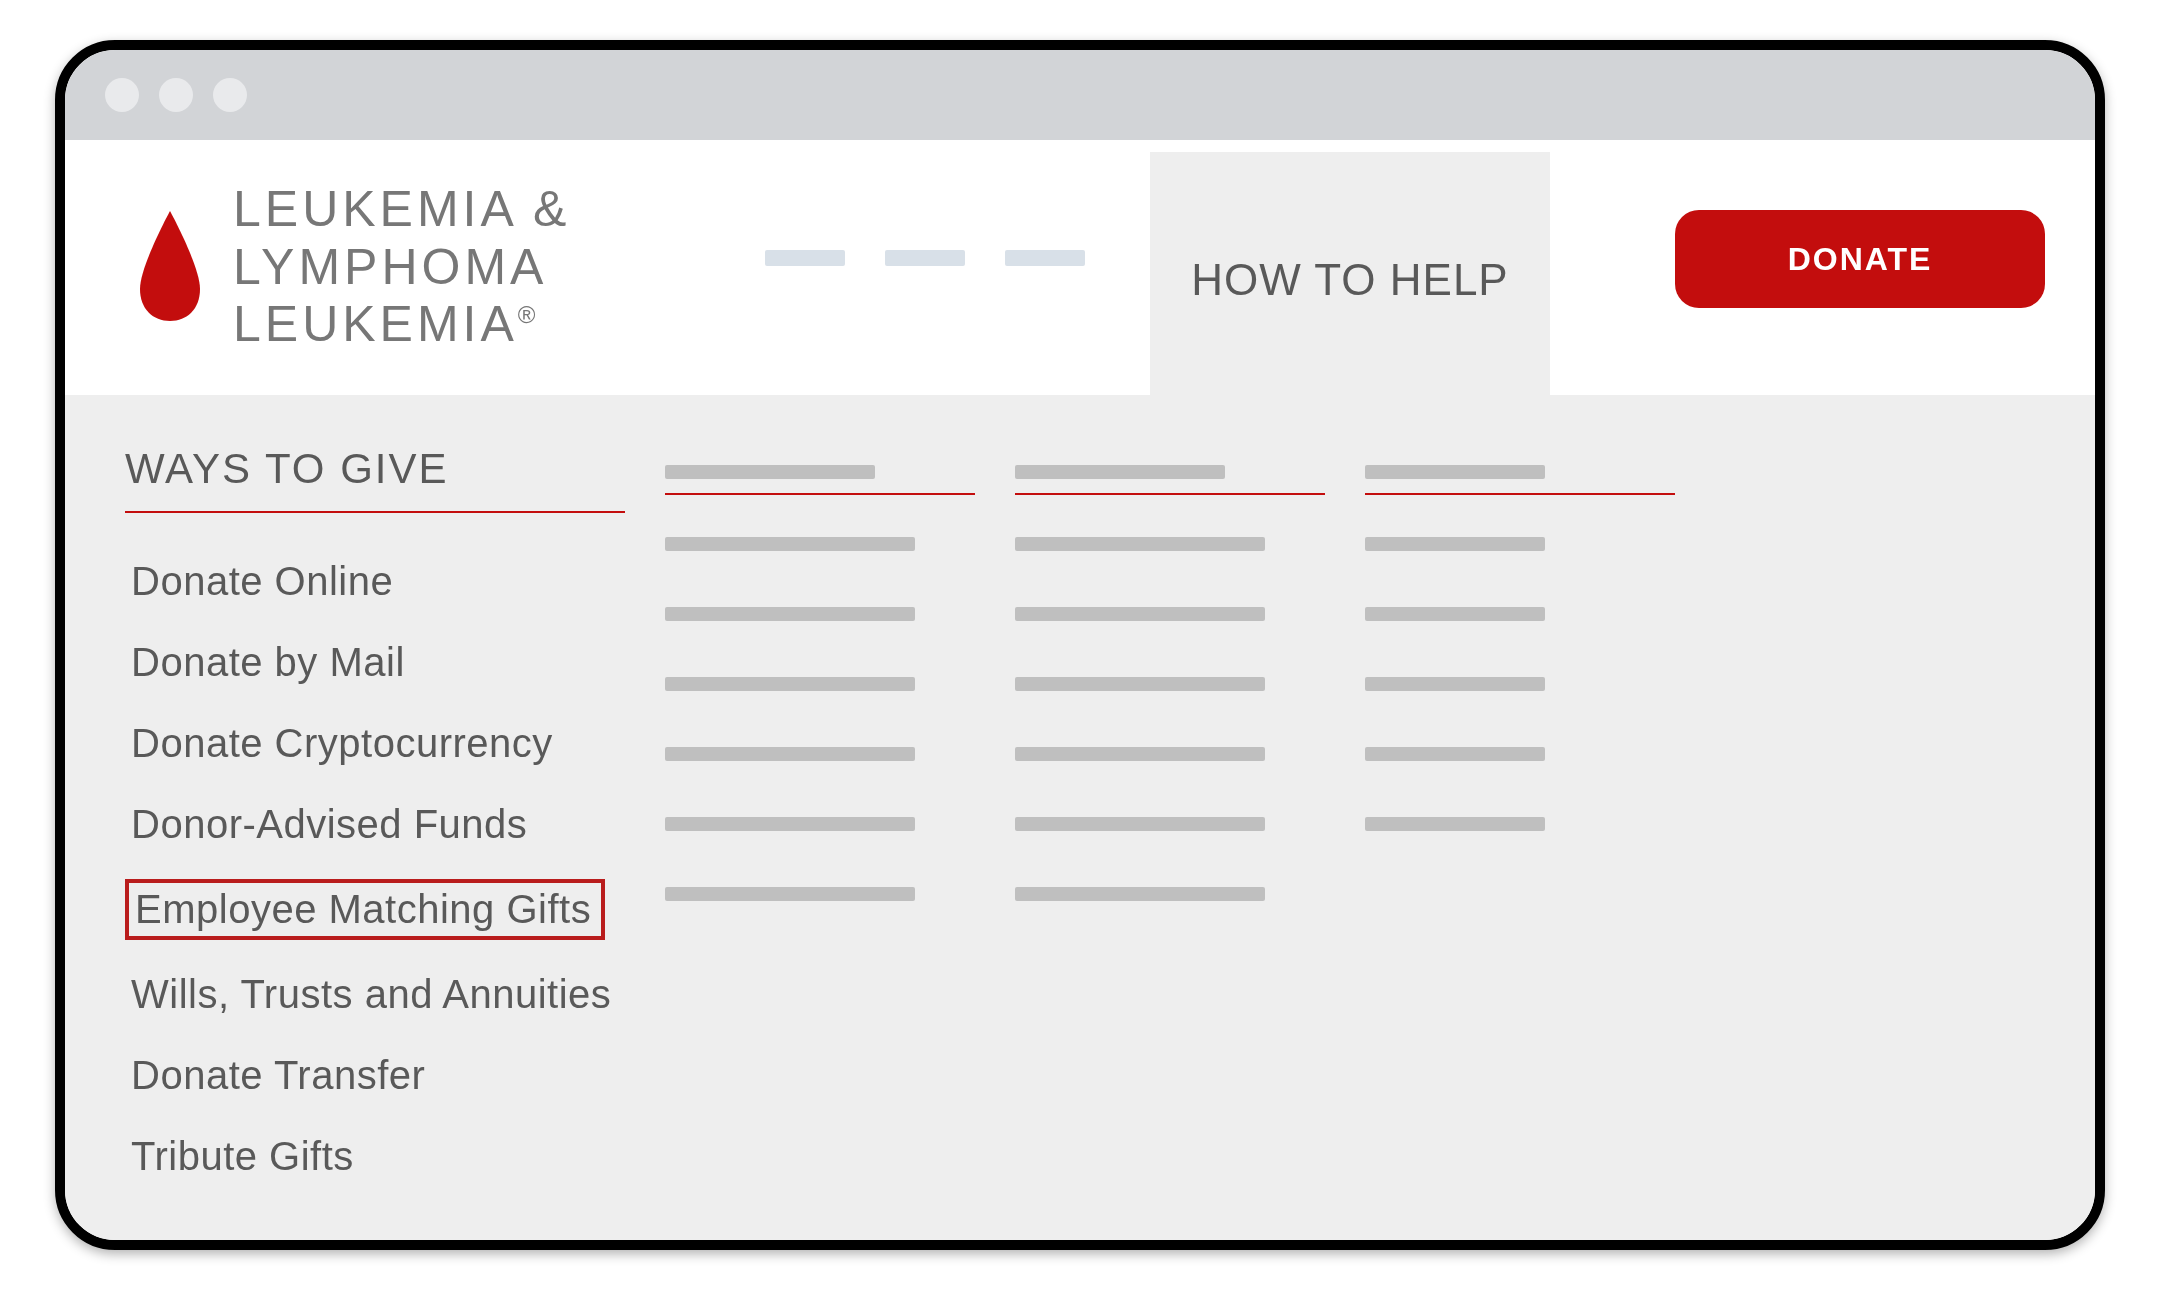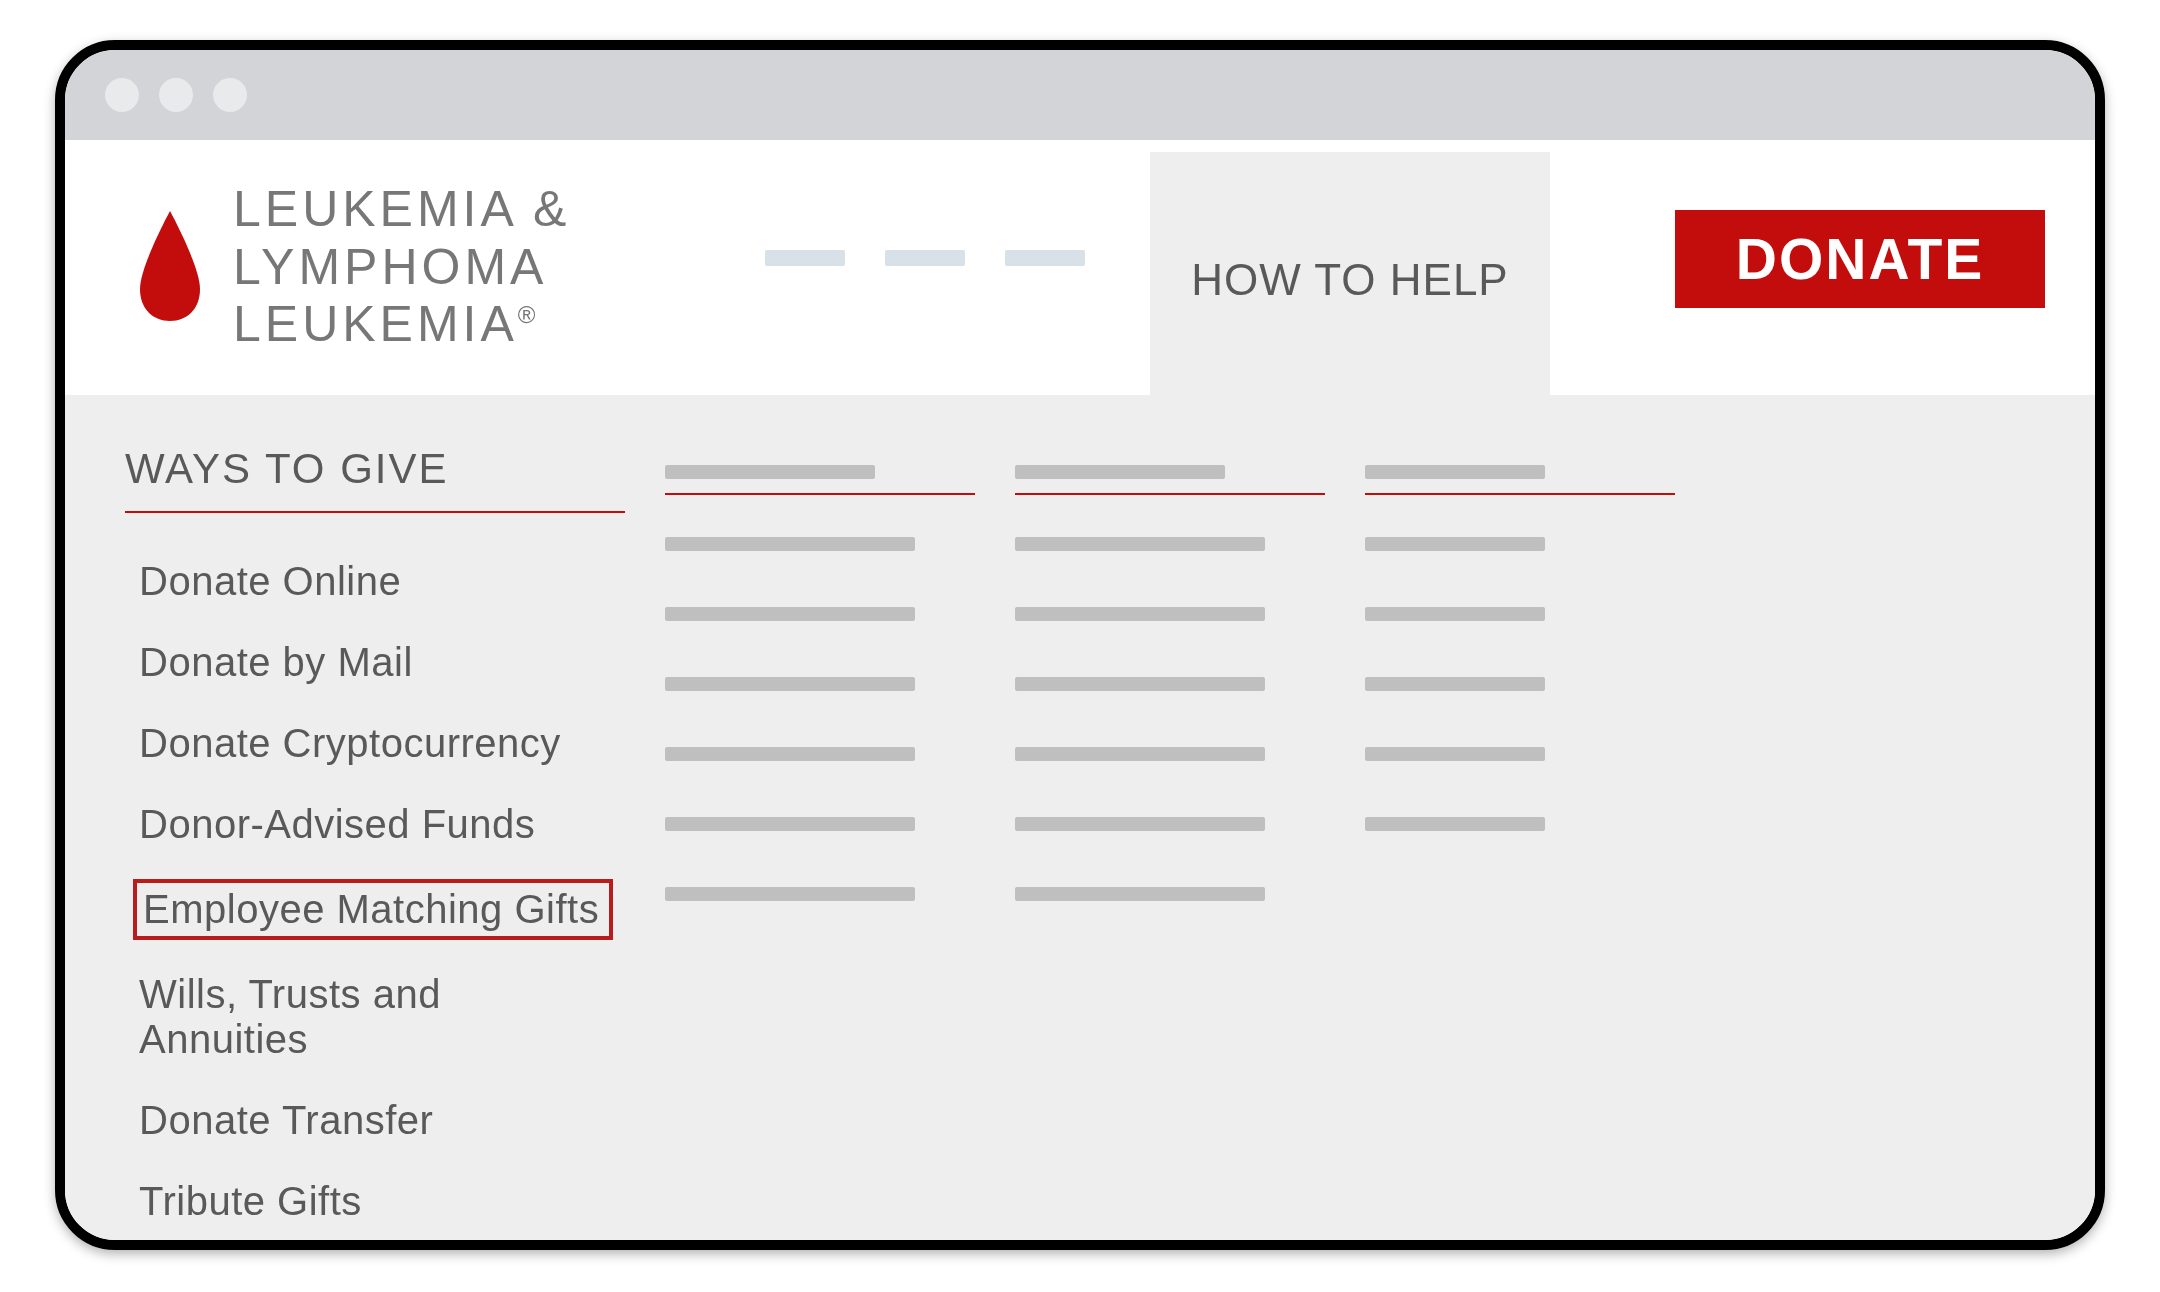--- a/index.html
+++ b/index.html
@@ -86,27 +86,28 @@
   }
 
   .donate-btn {
     position: absolute;
     right: 50px;
     top: 70px;
     width: 370px;
     height: 98px;
     background: #c30d0d;
     color: #fff;
-    font-size: 57px;
+    font-size: 32px;
     font-weight: 700;
     letter-spacing: 2px;
     display: flex;
     align-items: center;
     justify-content: center;
     cursor: pointer;
+    border-radius: 24px;
   }
 
   .mega-menu {
     background: #eeeeee;
     height: calc(100% - 90px - 255px);
     padding: 50px 60px 0 60px;
     display: flex;
     gap: 40px;
   }
 
@@ -123,21 +124,20 @@
     font-weight: 400;
     padding-bottom: 18px;
     border-bottom: 2px solid #c30d0d;
     margin-bottom: 42px;
   }
 
   .link-list {
     display: flex;
     flex-direction: column;
     gap: 28px;
-    margin-left: 8px;
   }
   .link-item {
     color: #595959;
     font-size: 40px;
     letter-spacing: 0.5px;
     cursor: pointer;
     padding: 4px 10px 4px 6px;
   }
   .link-item.highlight {
     border: 4px solid #b91c1c;

